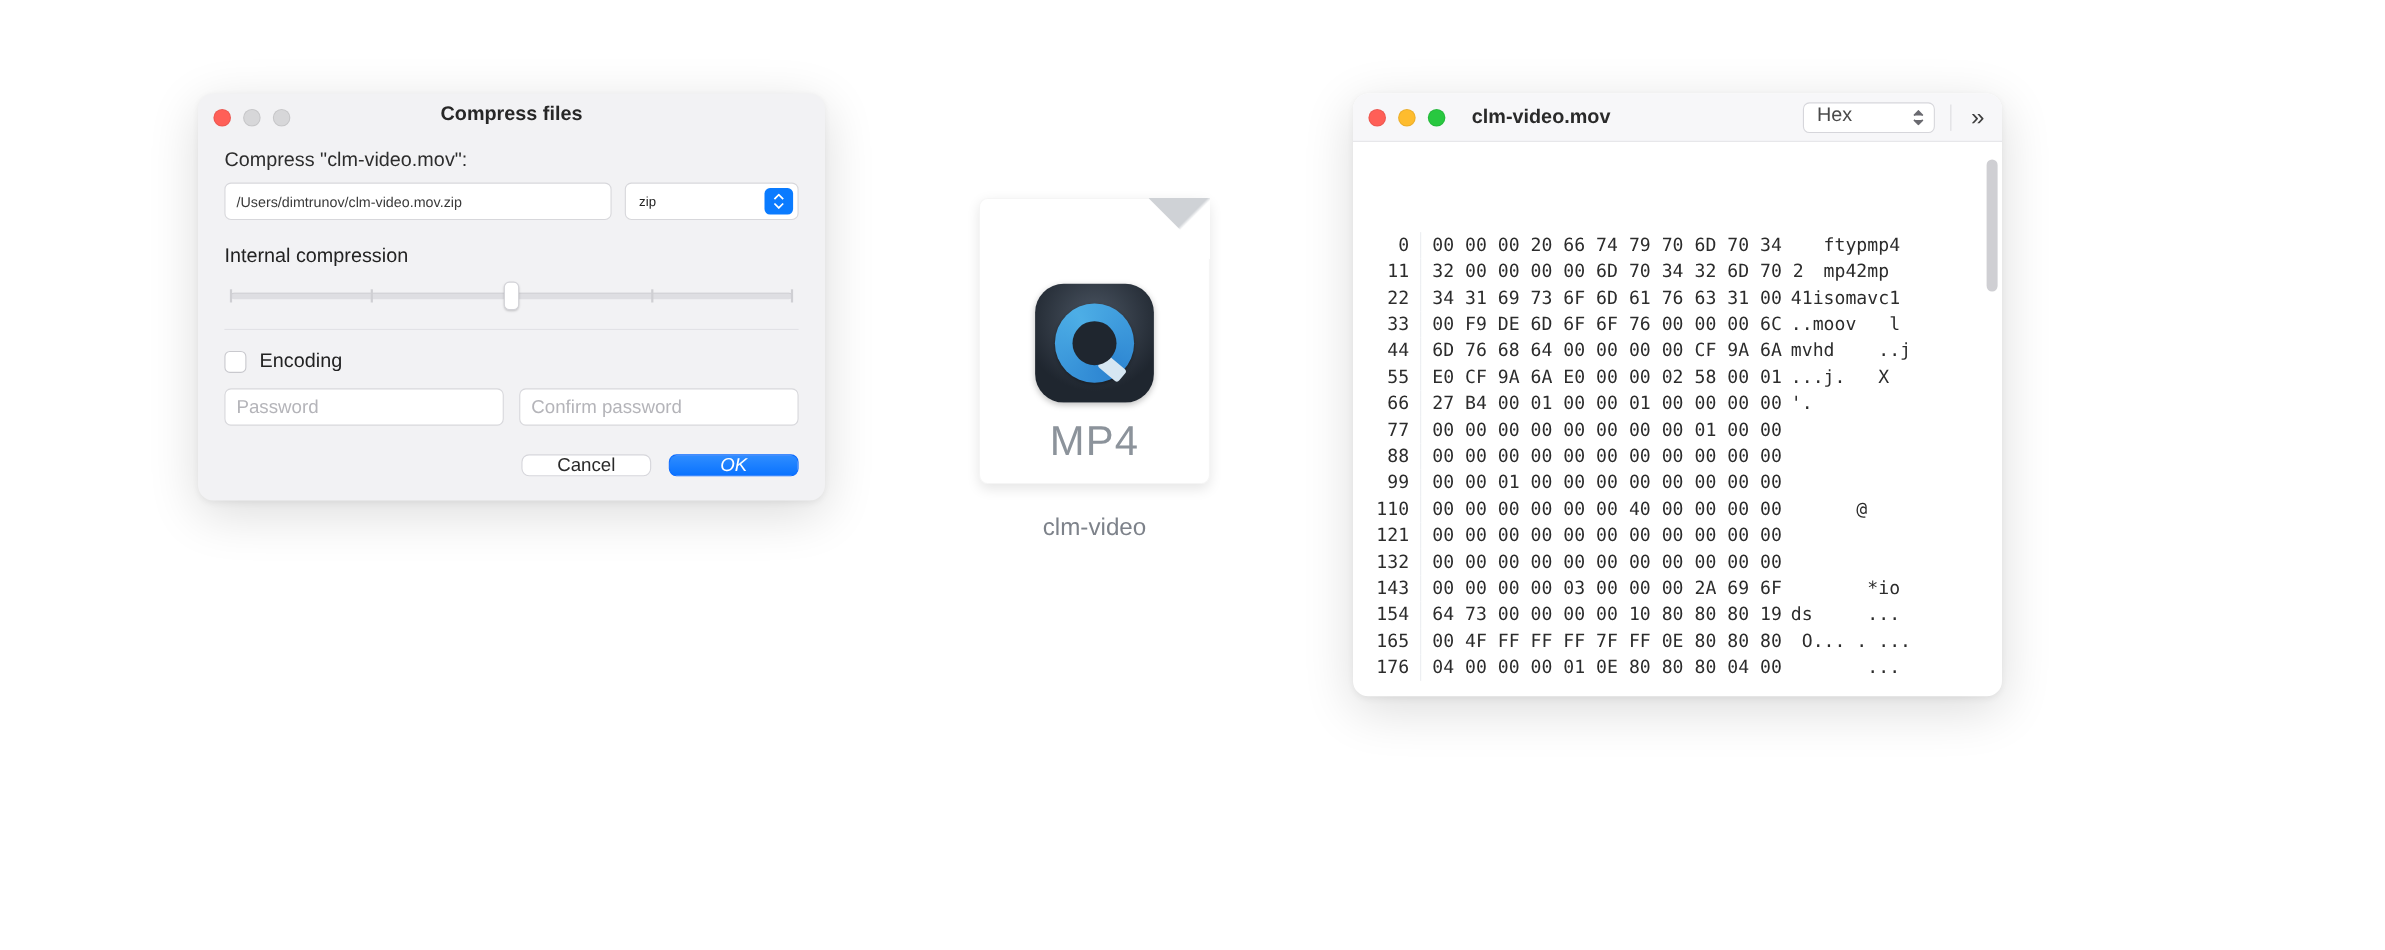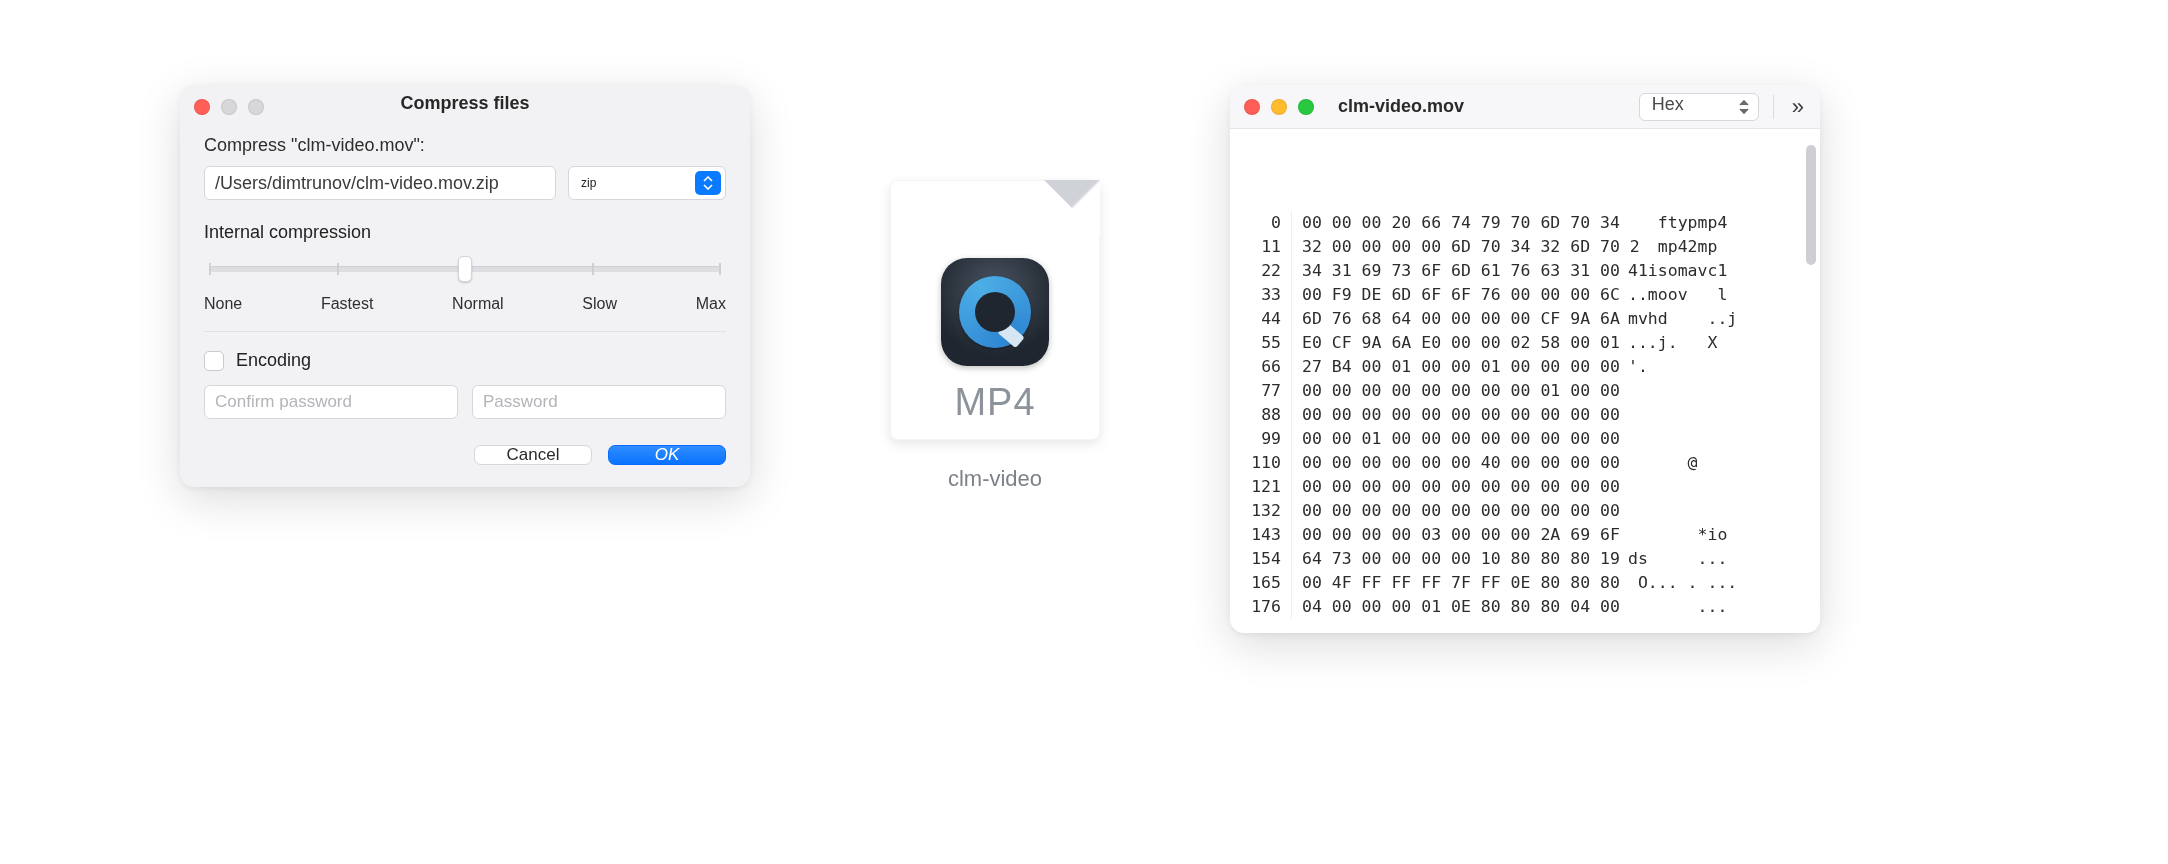--- a/index.html
+++ b/index.html
@@ -41,21 +41,21 @@
   .cw-body { padding: 20px 24px 0 24px; }
   .row-label { font-size:18px; color:#2d2d2d; margin-bottom:10px; }
   .path-row { display:flex; gap:12px; align-items:stretch; margin-bottom:22px;}
   .path-input {
     flex: 1;
     height:34px;
     background:#ffffff;
     border:1px solid #d7d7db;
     border-radius:6px;
     padding: 0 10px;
-    font-size:18px;
+    font-size:13px;
     color:#3a3a3a;
     display:flex; align-items:center;
     overflow:hidden; white-space:nowrap;
   }
   .format-select {
     width:158px; height:34px;
     background:#ffffff;
     border:1px solid #d7d7db;
     border-radius:6px;
     padding: 0 34px 0 12px;
@@ -237,38 +237,31 @@
 
     <div class="slider-wrap">
       <div class="slider-track"></div>
       <div class="slider-tick" style="left:0%"></div>
       <div class="slider-tick" style="left:25%"></div>
       <div class="slider-tick" style="left:50%"></div>
       <div class="slider-tick" style="left:75%"></div>
       <div class="slider-tick" style="left:100%"></div>
       <div class="slider-thumb" style="left:50%"></div>
     </div>
-    <div class="slider-labels">
-      <span>None</span>
-      <span>Fastest</span>
-      <span>Normal</span>
-      <span>Slow</span>
-      <span>Max</span>
-    </div>
 
     <div class="hr"></div>
 
     <div class="encoding-row">
       <div class="chk"></div>
       <div class="enc-label">Encoding</div>
     </div>
 
     <div class="pwd-row">
+      <div class="pwd-input">Password</div>
       <div class="pwd-input">Confirm password</div>
-      <div class="pwd-input">Password</div>
     </div>
   </div>
 
   <div class="btn-row">
     <div class="btn btn-default">Cancel</div>
     <div class="btn btn-primary">OK</div>
   </div>
 </div>
 
 <div class="file-wrap">

